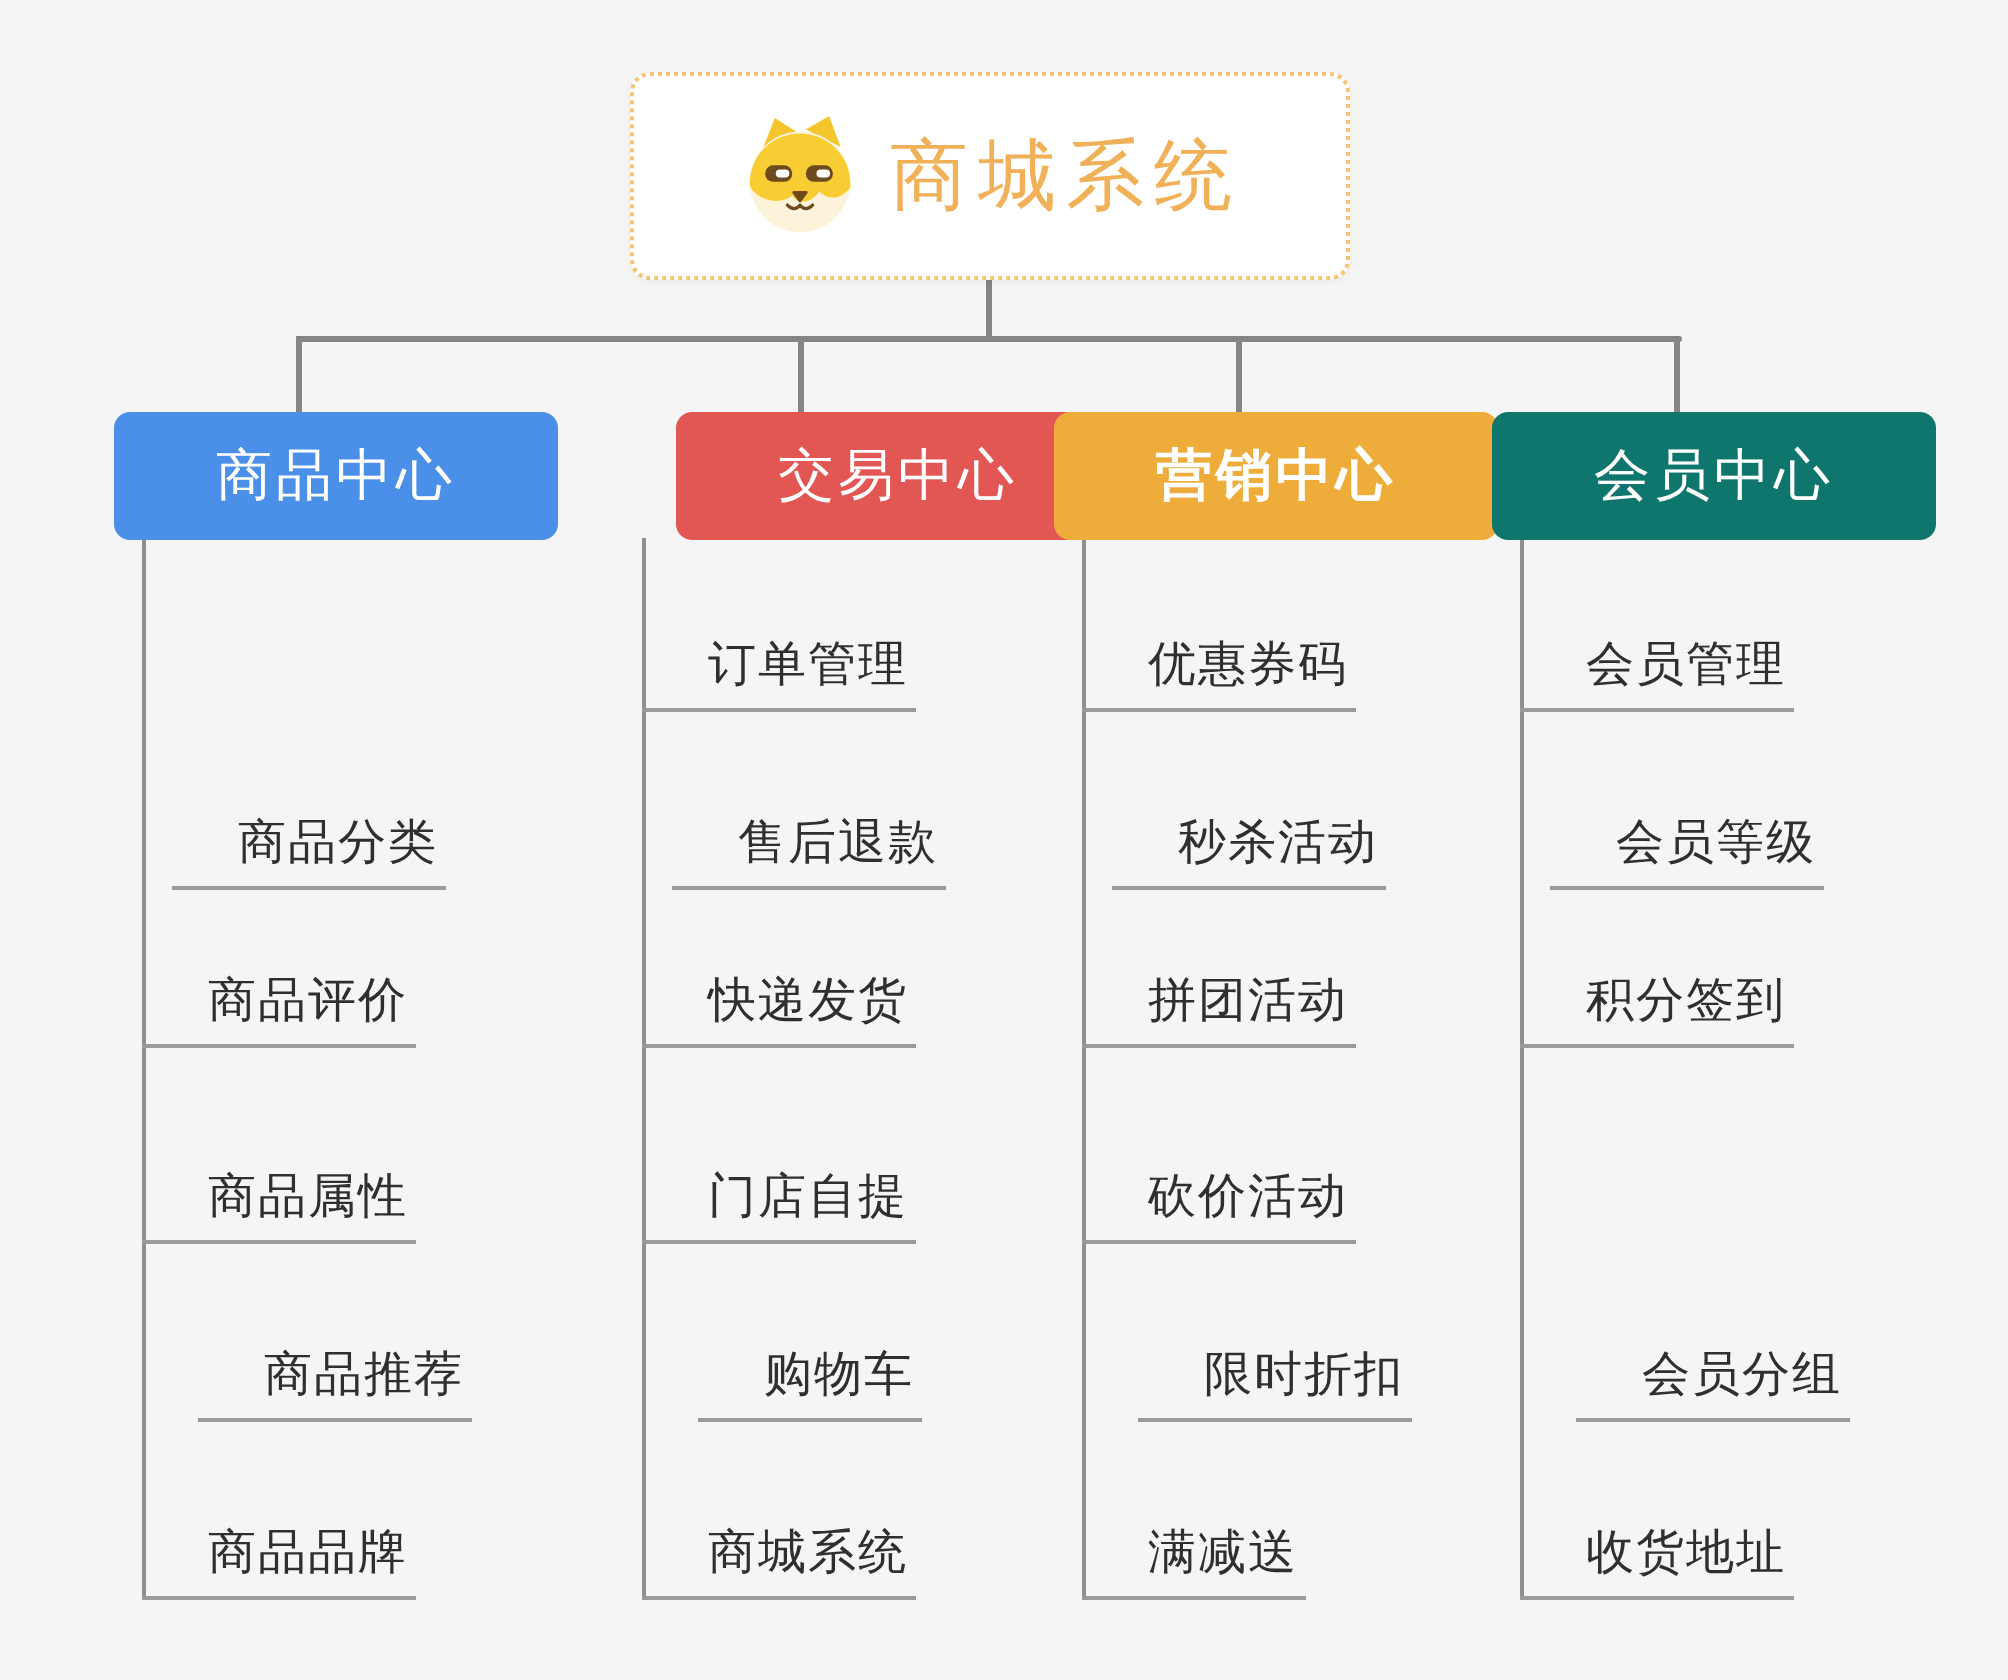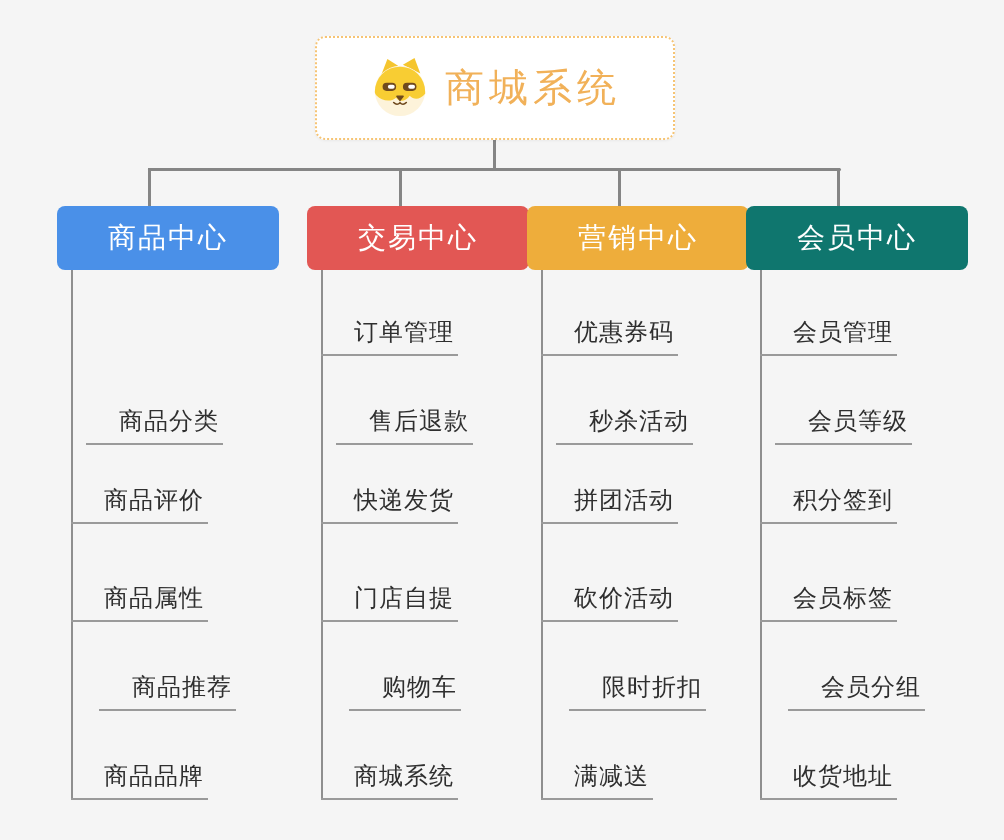--- a/index.html
+++ b/index.html
@@ -88,22 +88,22 @@
       <rect x="19.5" y="28.6" width="7" height="4.2" rx="2.1" fill="#ffffff"></rect>
       <rect x="35" y="26.5" width="14" height="8.5" rx="4.2" fill="#6f4a1e"></rect>
       <rect x="40.5" y="28.6" width="7" height="4.2" rx="2.1" fill="#ffffff"></rect>
       <polygon points="28.8,40.5 35.2,40.5 32,44.8" fill="#6f4a1e" stroke="#6f4a1e" stroke-width="1.5" stroke-linejoin="round"></polygon>
       <path d="M25.5,47 Q29,50.5 32,47.2 Q35,50.5 38.5,47" fill="none" stroke="#6f4a1e" stroke-width="1.7" stroke-linecap="round"></path>
     </svg>
     <span class="root-title">商城系统</span>
   </div>
 
   <div class="branch-header h0" style="background-color: rgb(74, 144, 232);">商品中心</div>
-  <div class="branch-header h1" style="background-color: rgb(226, 87, 84);">交易中心</div>
-  <div class="branch-header h2" style="background-color: rgb(238, 173, 59);">营销中心</div>
+  <div class="branch-header h1" style="background-color: rgb(226, 87, 84); margin-left: 31px;">交易中心</div>
+  <div class="branch-header h2" style="background-color: rgb(238, 173, 59); font-weight: bold;">营销中心</div>
   <div class="branch-header h3" style="background-color: #0f766e;">会员中心</div>
 
   <div class="item c0 r1">商品分类</div>
   <div class="item c0 r2">商品评价</div>
   <div class="item c0 r3">商品属性</div>
   <div class="item c0 r4">商品推荐</div>
   <div class="item c0 r5">商品品牌</div>
 
   <div class="item c1 r0">订单管理</div>
   <div class="item c1 r1">售后退款</div>
@@ -115,17 +115,16 @@
   <div class="item c2 r0">优惠券码</div>
   <div class="item c2 r1">秒杀活动</div>
   <div class="item c2 r2">拼团活动</div>
   <div class="item c2 r3">砍价活动</div>
   <div class="item c2 r4">限时折扣</div>
   <div class="item c2 r5">满减送</div>
 
   <div class="item c3 r0">会员管理</div>
   <div class="item c3 r1">会员等级</div>
   <div class="item c3 r2">积分签到</div>
-  <div class="item c3 r3">会员标签</div>
   <div class="item c3 r4">会员分组</div>
   <div class="item c3 r5">收货地址</div>
 
 </div>
 
 </body></html>

